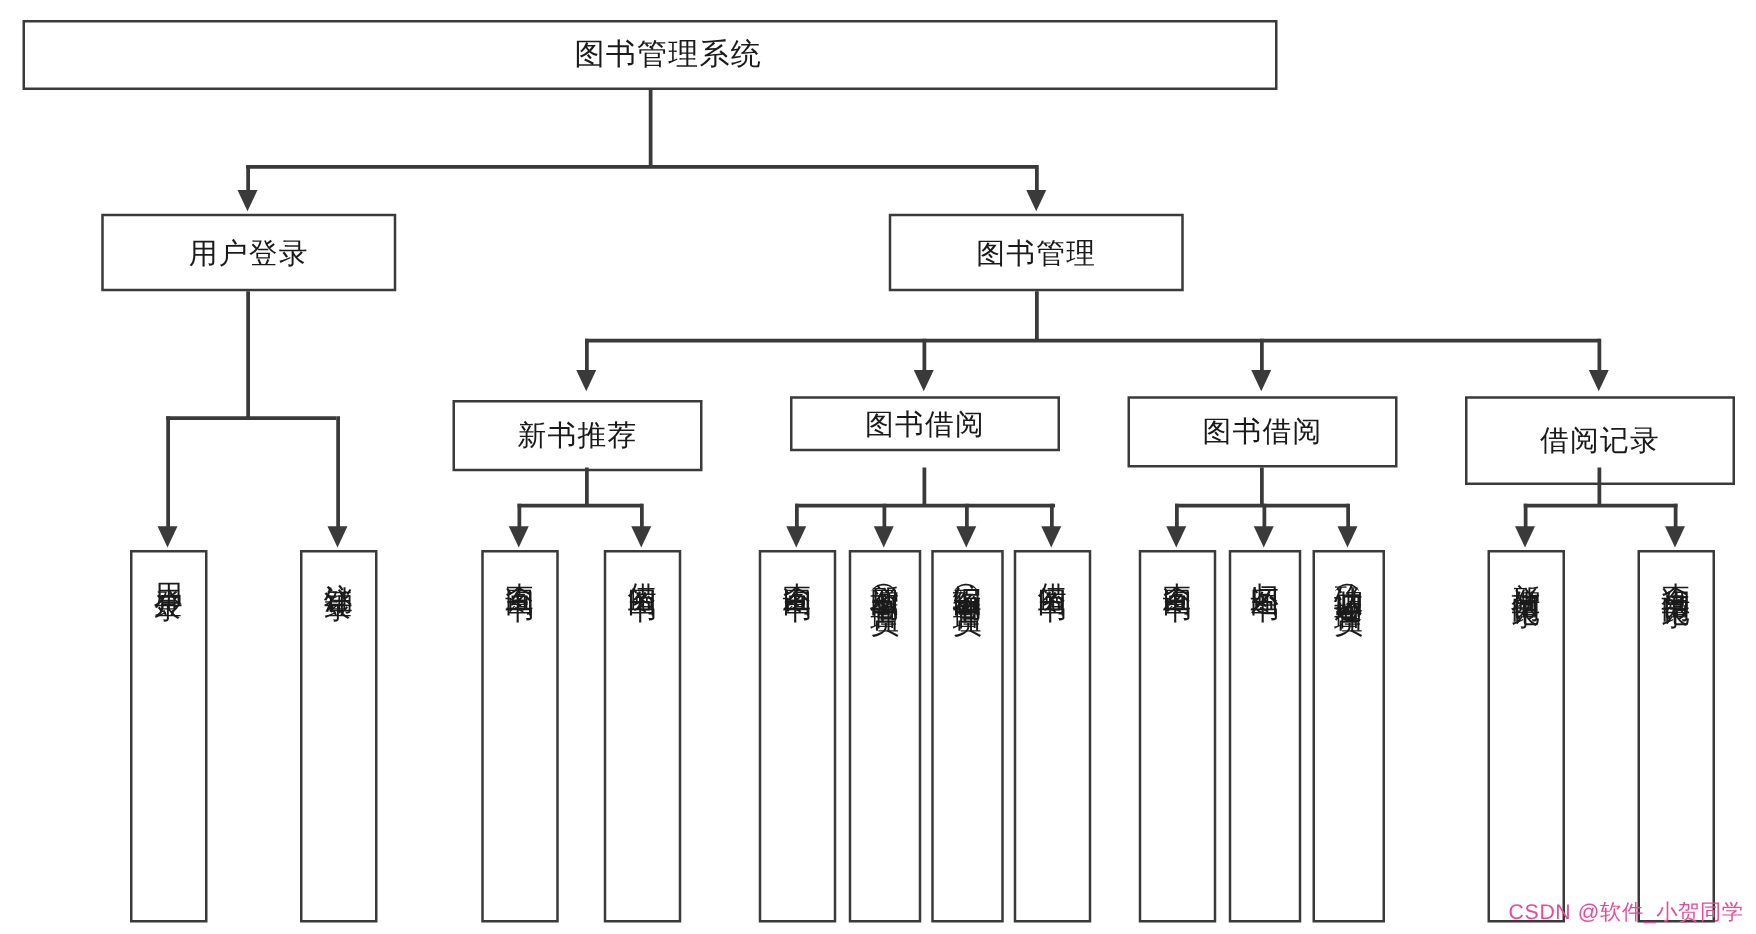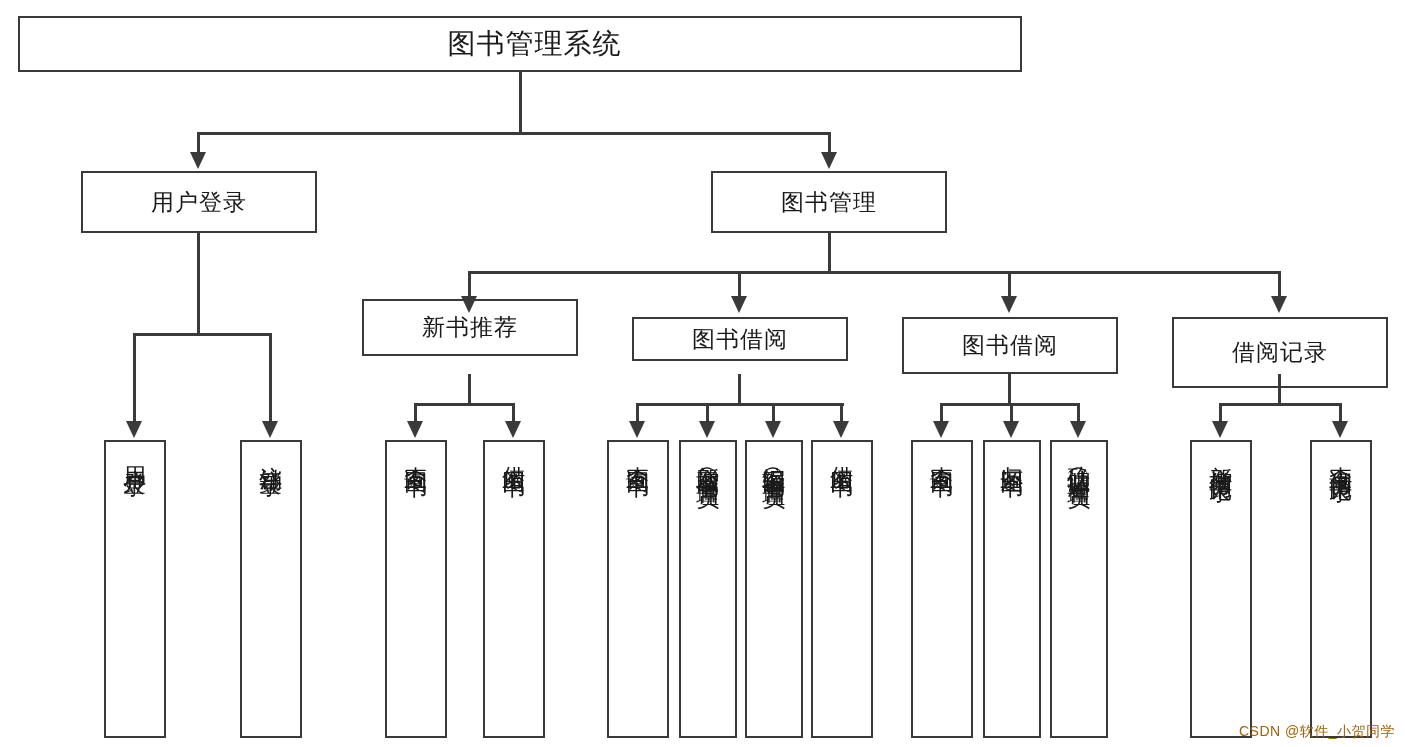--- a/index.html
+++ b/index.html
@@ -26,21 +26,21 @@
     align-items: center;
     justify-content: center;
     color: #1a1a1a;
     line-height: 1.15;
   }
   .node.horiz {
     font-size: 23px;
     letter-spacing: 1px;
   }
   .node.root {
-    font-size: 28px;
+    font-size: 24px;
     letter-spacing: 1px;
     padding-left: 29px;
   }
   .node.leaf {
     font-size: 23px;
     writing-mode: vertical-rl;
     text-orientation: upright;
     letter-spacing: 3px;
     padding-top: 6px;
     padding-bottom: 6px;
@@ -63,42 +63,42 @@
     width: 0;
     height: 0;
     border-left: 8px solid transparent;
     border-right: 8px solid transparent;
     border-top: 17px solid #3a3a3a;
   }
   .watermark {
     position: absolute;
     right: 10px;
     bottom: 6px;
-    font-size: 14px;
-    color: #a16207;
+    font-size: 17px;
+    color: #ec4899;
     letter-spacing: 0.5px;
     white-space: nowrap;
   }
 </style>
 </head>
 <body>
 
 <div id="canvas">
 
   <div id="nodes-layer">
       <div class="node root" style="left: 18px; top: 16px; width: 1004px; height: 56px;">
         <span>图书管理系统</span>
       </div>
       <div class="node horiz" style="left: 81px; top: 171px; width: 236px; height: 62px;">
         <span>用户登录</span>
       </div>
       <div class="node horiz" style="left: 711px; top: 171px; width: 236px; height: 62px; align-items: center;">
         <span>图书管理</span>
       </div>
-      <div class="node horiz" style="left: 362px; top: 299px; width: 216px; height: 57px;">
+      <div class="node horiz" style="left: 362px; top: 320px; width: 200px; height: 57px;">
         <span>新书推荐</span>
       </div>
       <div class="node horiz" style="left: 632px; top: 317px; width: 216px; height: 44px;">
         <span>图书借阅</span>
       </div>
       <div class="node horiz" style="left: 902px; top: 317px; width: 216px; height: 57px;">
         <span>图书借阅</span>
       </div>
       <div class="node horiz" style="left: 1172px; top: 317px; width: 216px; height: 71px;">
         <span>借阅记录</span>

